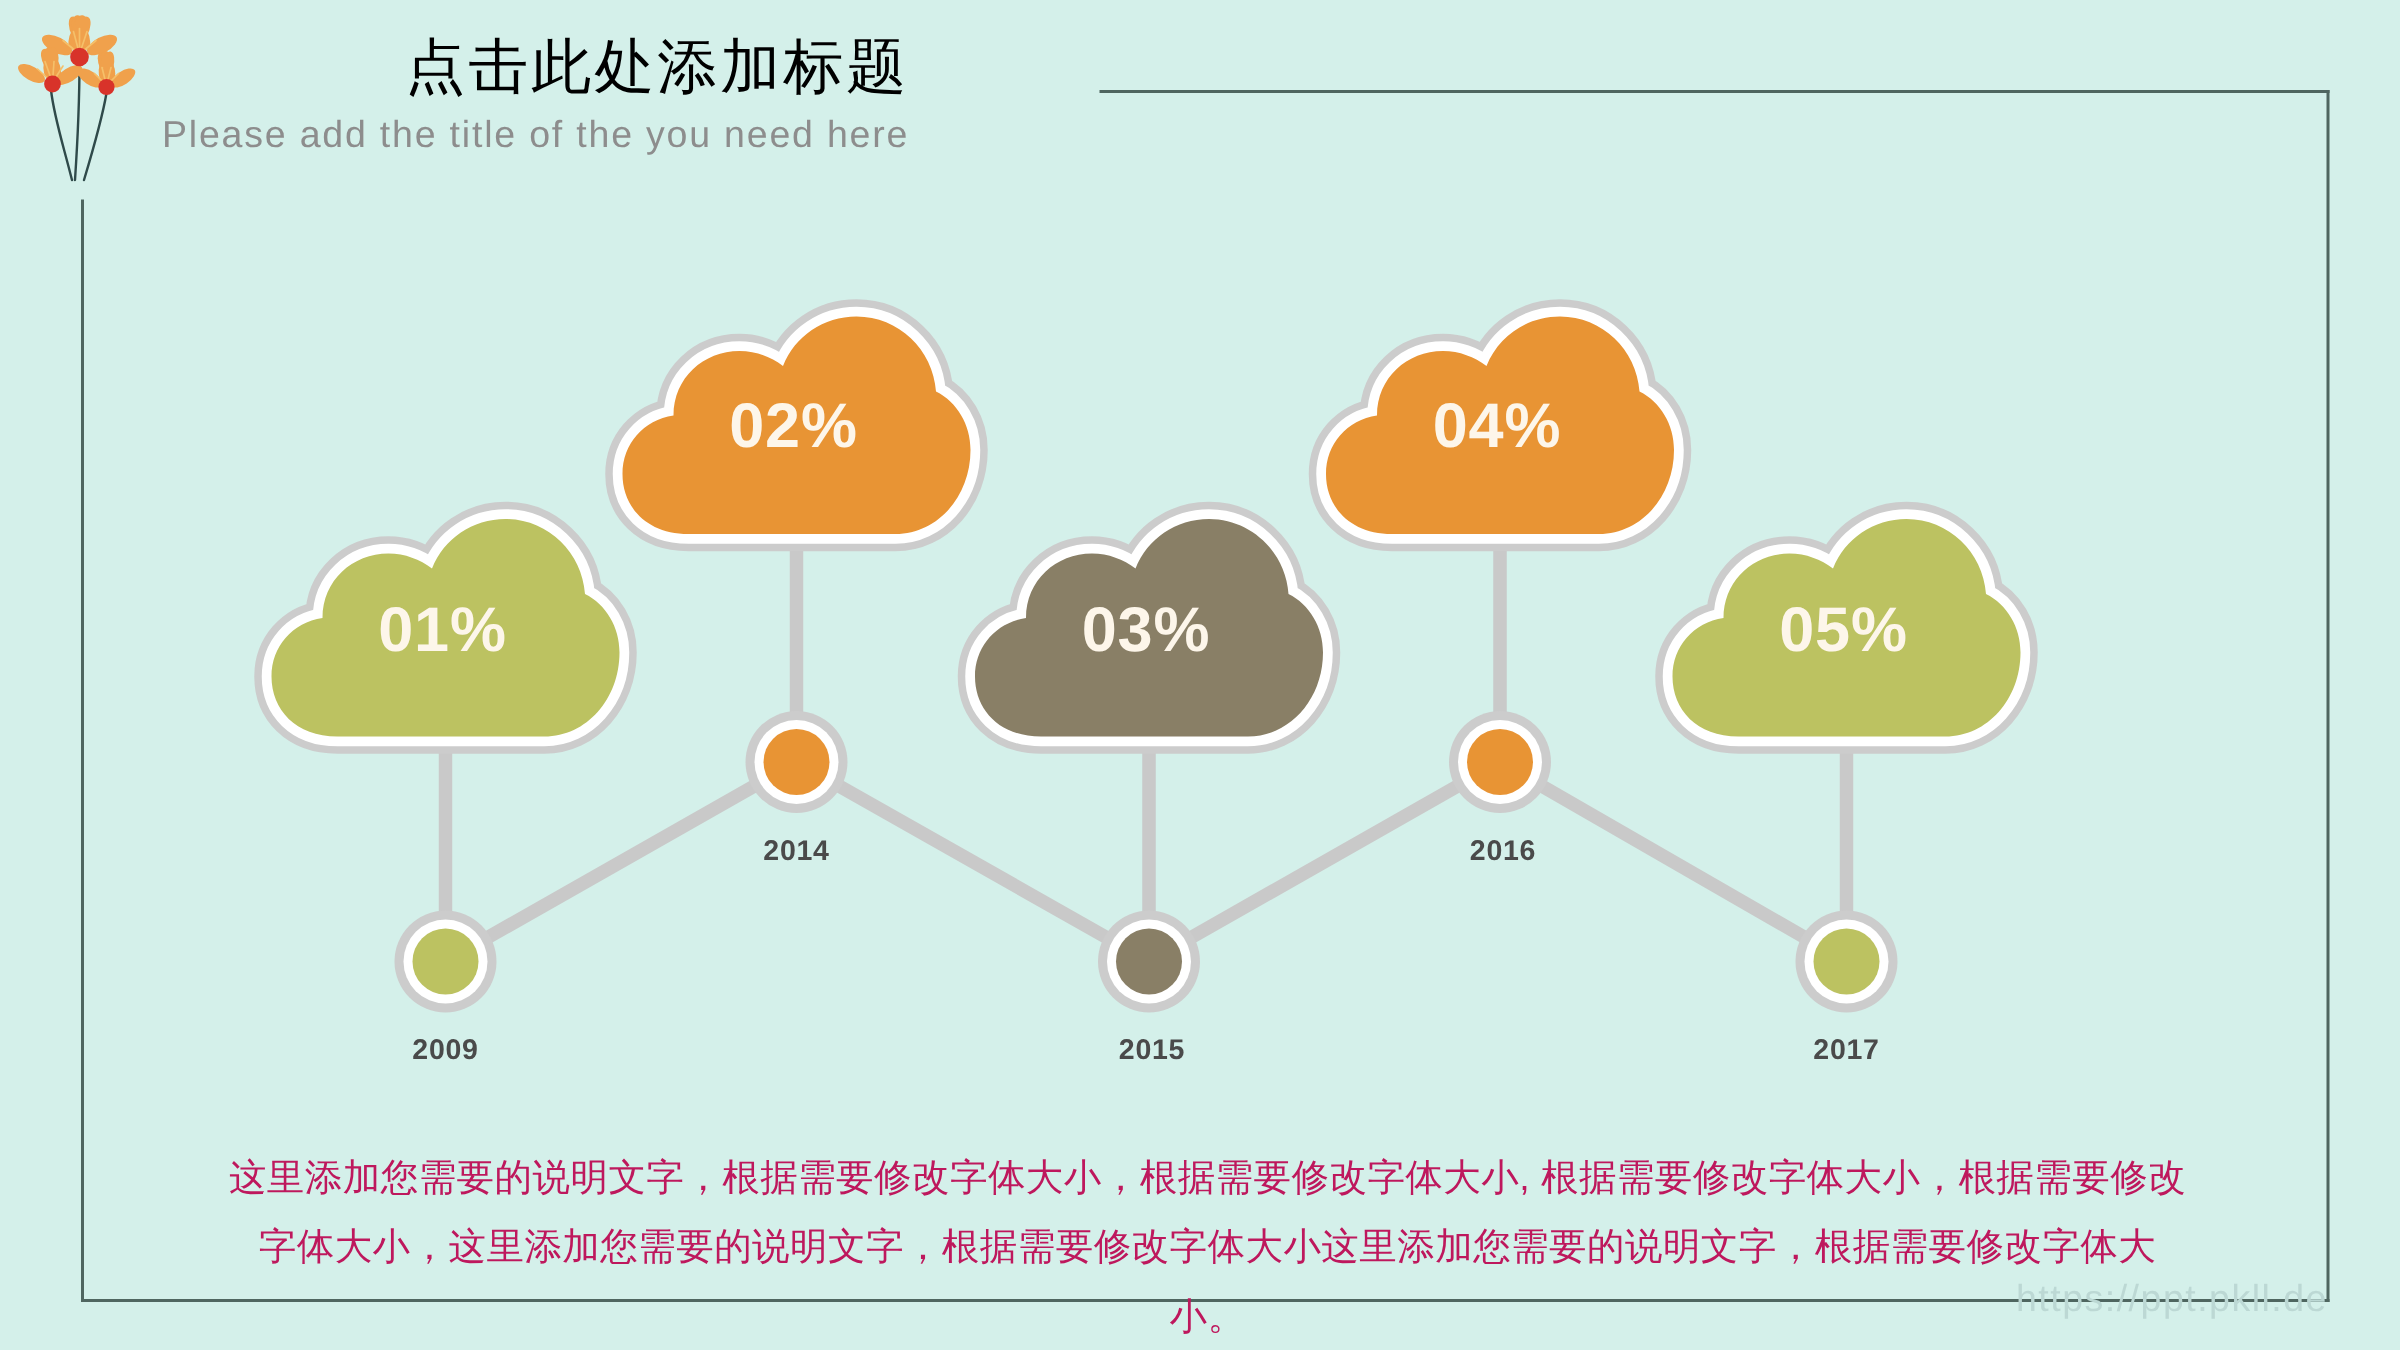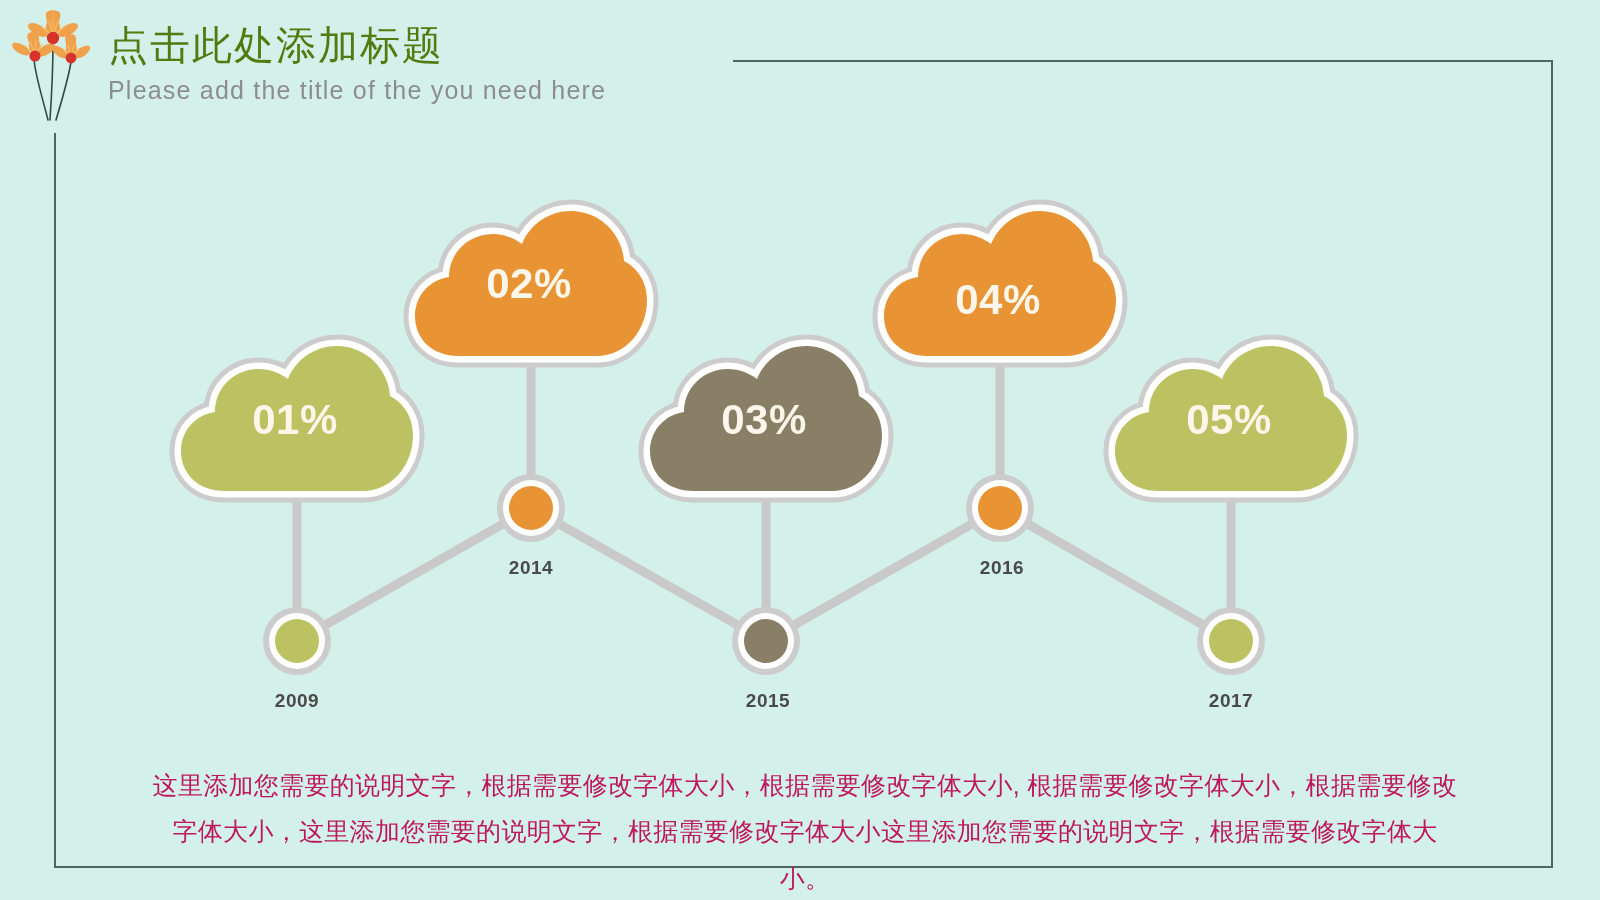--- a/index.html
+++ b/index.html
@@ -15,22 +15,22 @@
   
   .frame-line{position:absolute;background:#4f6660;}
   .frame-top{left:733px;top:60px;width:820px;height:2px;}
   .frame-right{left:1551px;top:60px;width:2px;height:808px;}
   .frame-bottom{left:54px;top:866px;width:1499px;height:2px;}
   .frame-left{left:54px;top:133px;width:2px;height:735px;}
 
   
   .header{position:absolute;left:108px;top:22px;}
   .title-cn{
-    font-size:40px;color:#4d7c0f;letter-spacing:2px;
-    line-height:1.15;white-space:nowrap;font-weight:400;
+    font-size:40px;color:#000000;letter-spacing:2px;
+    line-height:1.15;white-space:nowrap;font-weight:400;text-align:right;
   }
   .title-en{
     font-size:25px;color:#8d8d8d;letter-spacing:1.2px;
     margin-top:8px;white-space:nowrap;font-weight:400;
   }
   .flowers{position:absolute;left:8px;top:8px;width:96px;height:120px;}
 
   
   .diagram{position:absolute;left:0;top:0;width:1600px;height:900px;}
   .cloud-label{
@@ -209,25 +209,26 @@
     <g>
       <circle cx="1231" cy="641" r="34" fill="#cccccc"></circle>
       <circle cx="1231" cy="641" r="28" fill="#ffffff"></circle>
       <circle cx="1231" cy="641" r="22" fill="#bcc261"></circle>
     </g>
   </svg>
 
   <div class="cloud-label" style="left:295px;top:420px;">01%</div>
   <div class="cloud-label" style="left:529px;top:284px;">02%</div>
   <div class="cloud-label" style="left:764px;top:420px;">03%</div>
-  <div class="cloud-label" style="left:998px;top:300px;text-align:center;">04%</div>
+  <div class="cloud-label" style="left:998px;top:284px;text-align:center;">04%</div>
   <div class="cloud-label" style="left:1229px;top:420px;">05%</div>
 
   <div class="year-label" style="left:297px;top:690px;">2009</div>
   <div class="year-label" style="left:531px;top:557px;">2014</div>
   <div class="year-label" style="left:768px;top:690px;">2015</div>
   <div class="year-label" style="left:1002px;top:557px;">2016</div>
   <div class="year-label" style="left:1231px;top:690px;">2017</div>
 
   <div class="body-text">这里添加您需要的说明文字，根据需要修改字体大小，根据需要修改字体大小, 根据需要修改字体大小，根据需要修改字体大小，这里添加您需要的说明文字，根据需要修改字体大小这里添加您需要的说明文字，根据需要修改字体大小。</div>
 
+  <div class="watermark">https://ppt.pkll.de</div>
 
 </div>
 
 </body></html>

